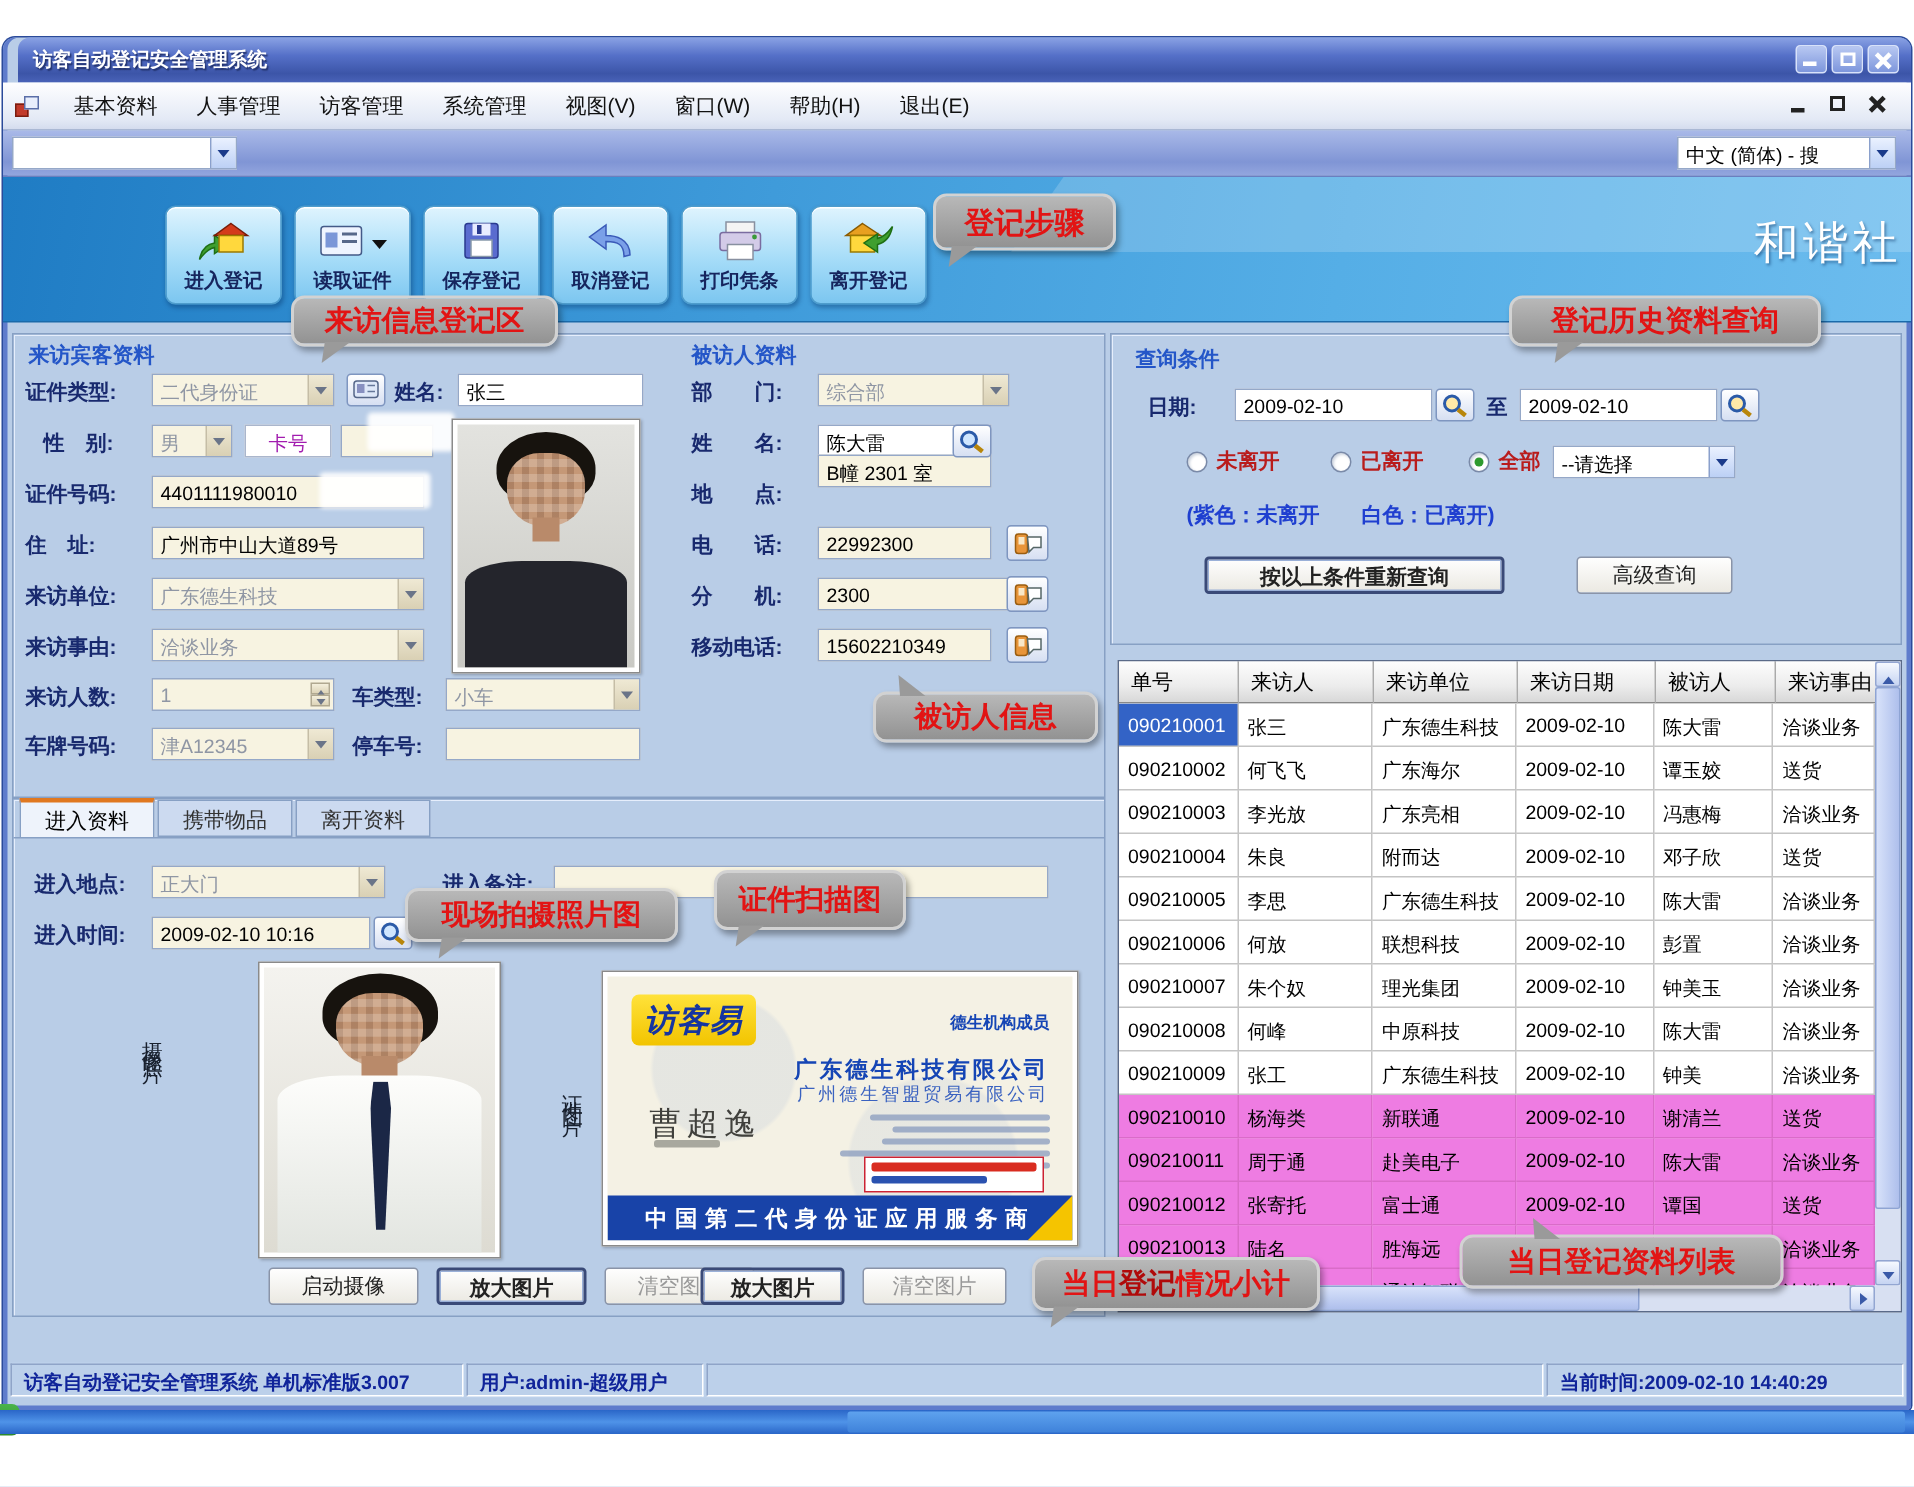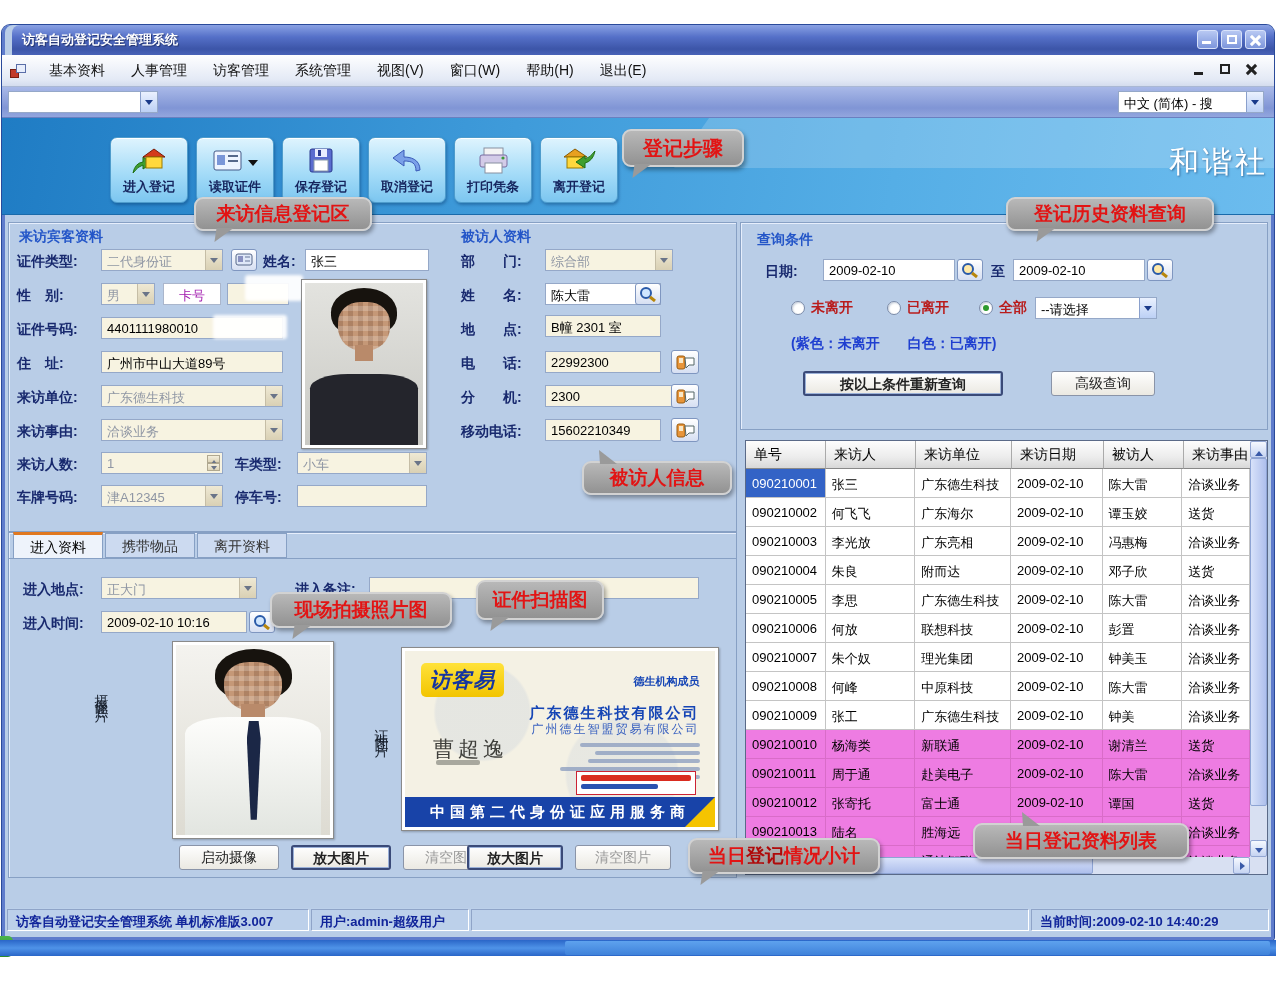--- a/index.html
+++ b/index.html
@@ -331,21 +331,21 @@
       <svg width="18" height="14">
             <rect x="1" y="1" width="16" height="11" rx="2" fill="#dfe8f8" stroke="#556688"></rect>
             <rect x="3" y="3" width="5" height="6" fill="#8890c0"></rect>
             <line x1="10" y1="4" x2="15" y2="4" stroke="#667799"></line>
             <line x1="10" y1="8" x2="15" y2="8" stroke="#667799"></line>
           </svg>
     </div>
     <div class="lbl" style="left:254px; top:30px;">姓名:</div>
     <div class="inp white" style="left:296px; top:26px; width:124px;">张三</div>
 
-    <div class="lbl" style="left:8px; top:64px;">性　别:</div>
+    <div class="lbl" style="left:20px; top:64px;">性　别:</div>
     <div class="cmb" style="left:92px; top:60px; width:54px;">
       <span class="cmb-t">男</span>
           <span class="cmb-a"></span>
     </div>
     <div class="minibox" style="left:154px; top:60px; width:58px;">卡号</div>
     <div class="inp" style="left:218px; top:60px; width:62px;"></div>
     <div class="blurpatch" style="left:236px; top:52px; width:58px; height:26px;"></div>
 
     <div class="lbl" style="left:8px; top:98px;">证件号码:</div>
     <div class="inp" style="left:92px; top:94px; width:182px;">4401111980010</div>
@@ -406,21 +406,21 @@
     <div class="lbl" style="left:452px; top:64px;">姓　　名:</div>
     <div class="inp white" style="left:536px; top:60px; width:116px;">陈大雷</div>
     <div class="microbtn" style="left:626px; top:60px; z-index:3;">
       <svg width="18" height="16">
             <circle cx="7" cy="7" r="5" fill="#cfe6ff" stroke="#2a5aa8" stroke-width="2"></circle>
             <line x1="11" y1="11" x2="16" y2="15" stroke="#b8860b" stroke-width="3"></line>
           </svg>
     </div>
 
     <div class="lbl" style="left:452px; top:98px;">地　　点:</div>
-    <div class="inp" style="left:536px; top:92px; width:116px;">B幢 2301 室</div>
+    <div class="inp" style="left:536px; top:80px; width:116px;">B幢 2301 室</div>
 
     <div class="lbl" style="left:452px; top:132px;">电　　话:</div>
     <div class="inp" style="left:536px; top:128px; width:116px;">22992300</div>
     <div class="microbtn" style="left:662px; top:127px; width:28px; height:24px;">
       <svg width="19" height="17">
             <rect x="1" y="2" width="8" height="13" rx="2" fill="#e8953a" stroke="#9a5d10"></rect>
             <rect x="3" y="4" width="4" height="5" fill="#f8e8c8"></rect>
             <path d="M9 4 h9 v7 h-5 l-3 3 z" fill="#fff" stroke="#566"></path>
           </svg>
     </div>

